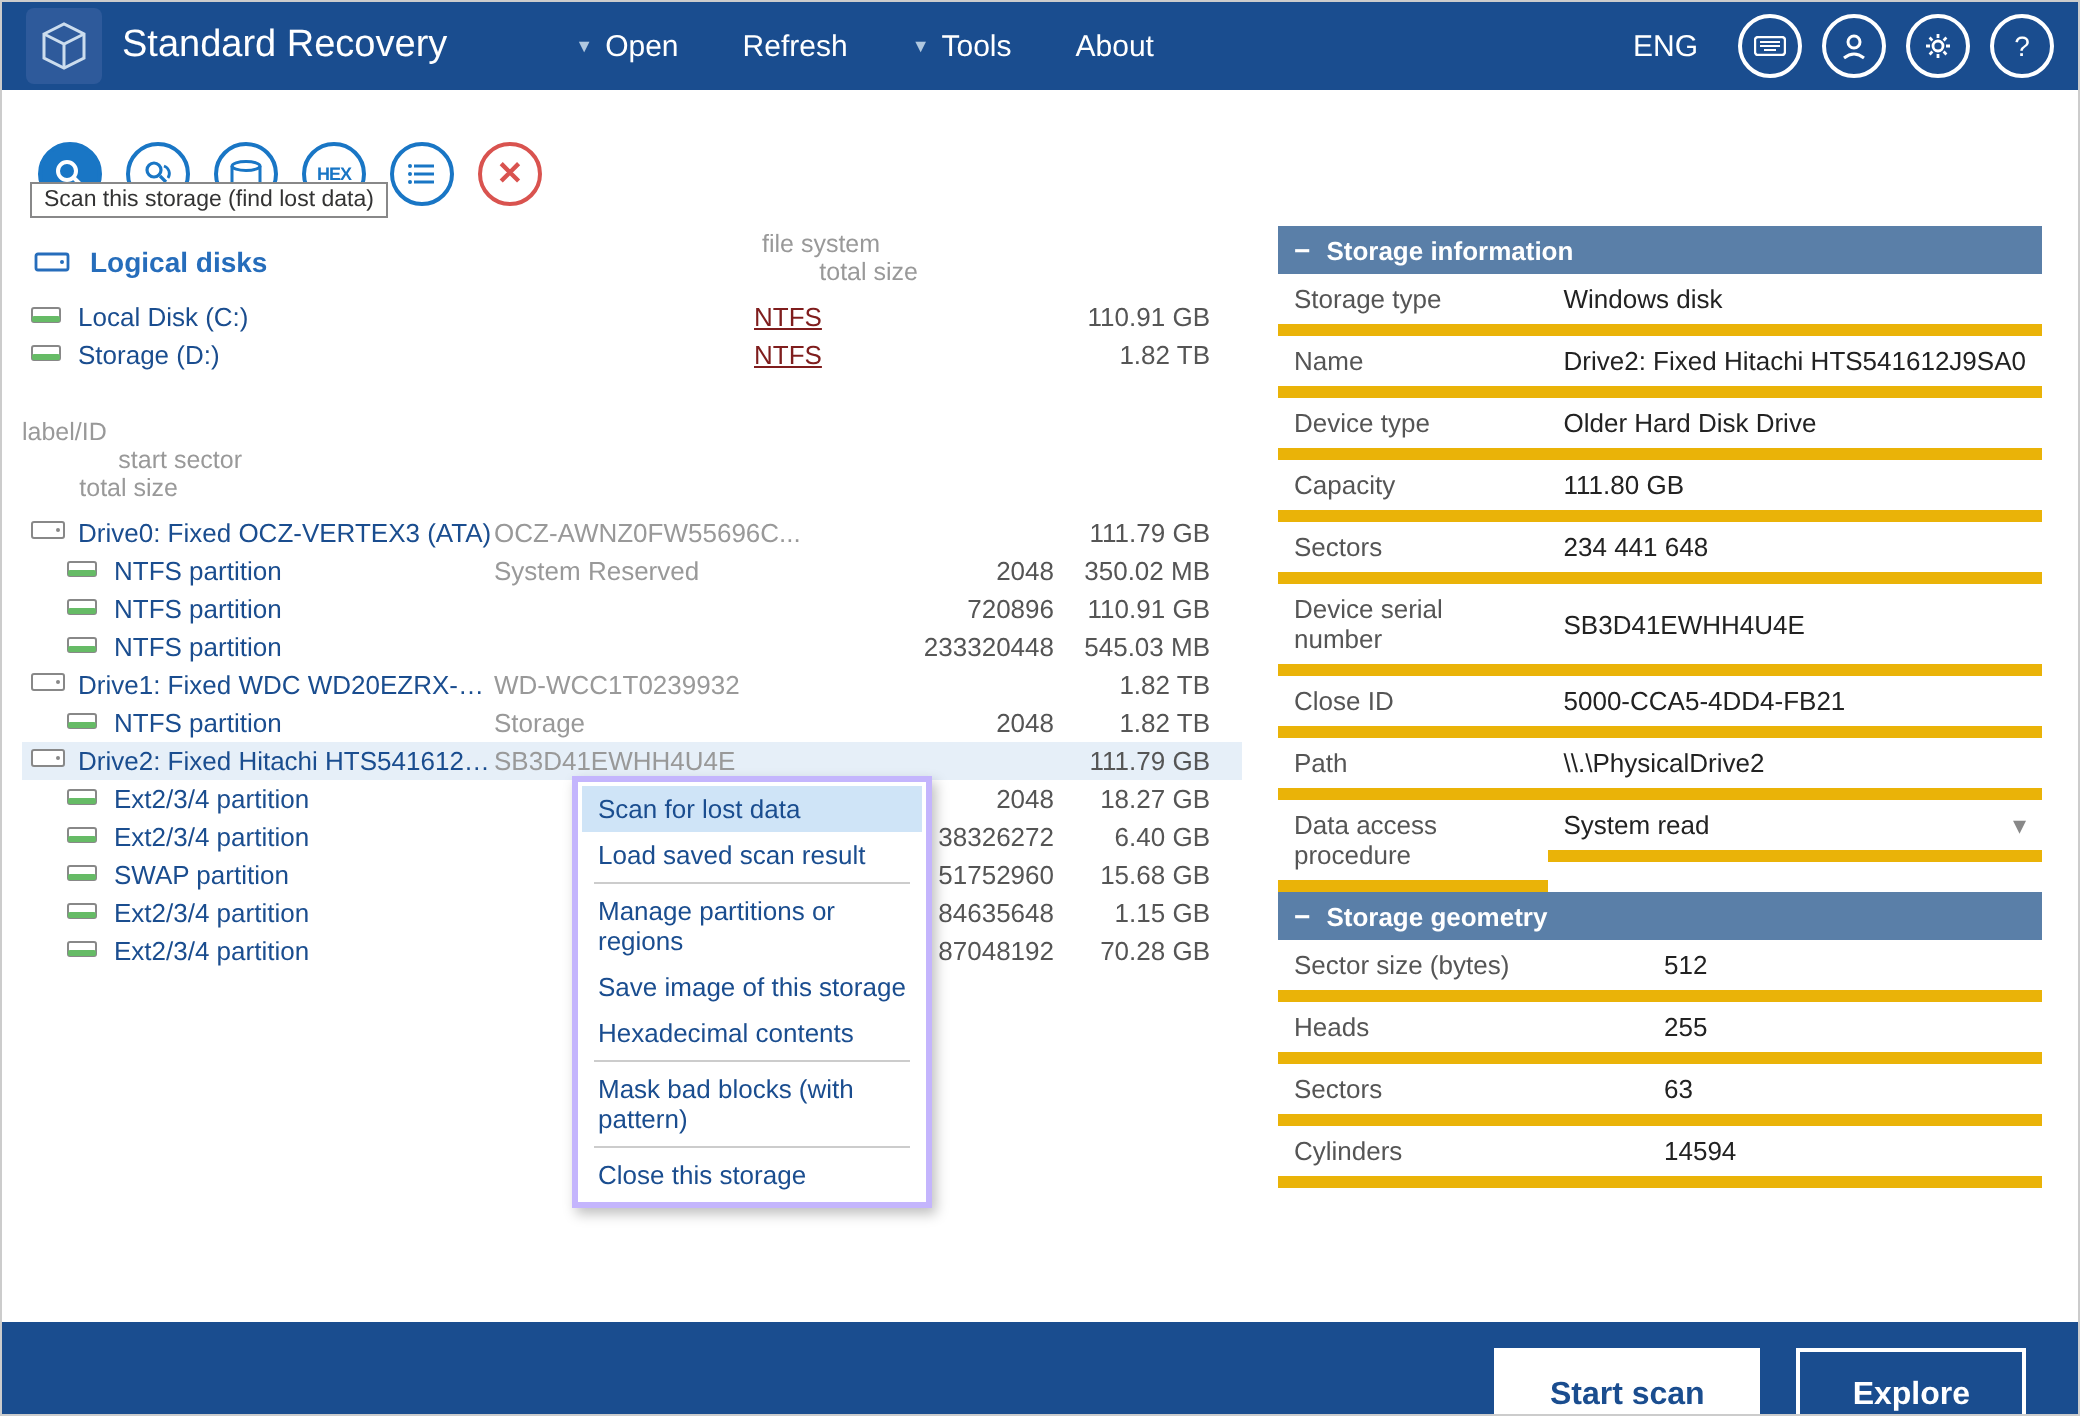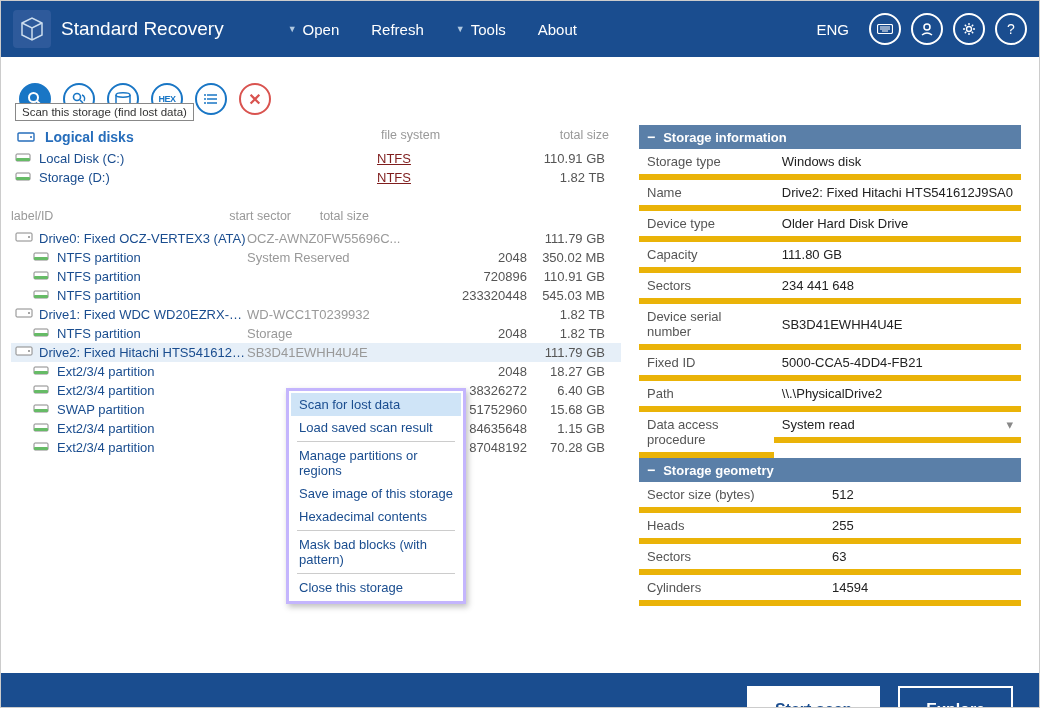--- a/index.html
+++ b/index.html
@@ -1,19 +1,19 @@
 <!DOCTYPE html>
 <html><head>
 <meta charset="utf-8">
 <style>
 * { margin: 0; padding: 0; box-sizing: border-box; font-family: "Segoe UI", Arial, sans-serif; }
 body { width: 1040px; height: 708px; background: #fff; overflow: hidden; border: 1px solid #ccc; }
 
 
-.topbar { height: 56px; background: #1a4d8f; display: flex; align-items: center; color: #fff; padding: 0 12px; }
+.topbar { height: 44px; background: #1a4d8f; display: flex; align-items: center; color: #fff; padding: 0 12px; }
 .logo-area { display: flex; align-items: center; gap: 10px; }
 .logo-icon { width: 38px; height: 38px; background: #2e5a9b; border-radius: 4px; display: flex; align-items: center; justify-content: center; }
 .app-title { font-size: 19px; font-weight: 500; }
 .menu { display: flex; margin-left: 50px; gap: 4px; }
 .menu-item { padding: 6px 14px; color: #fff; font-size: 15px; cursor: pointer; display: flex; align-items: center; gap: 6px; }
 .menu-caret { font-size: 9px; color: #b0c8e0; }
 .topbar-right { margin-left: auto; display: flex; align-items: center; gap: 10px; }
 .lang { font-size: 15px; margin-right: 10px; cursor: pointer; }
 .top-icon-btn { width: 32px; height: 32px; border: 2px solid #fff; border-radius: 50%; display: flex; align-items: center; justify-content: center; cursor: pointer; font-size: 14px; }
 
@@ -25,21 +25,21 @@
 .hex-btn { font-size: 9px; letter-spacing: -0.5px; }
 .tooltip { position: absolute; top: 46px; left: 14px; background: #fffffe; border: 1px solid #888; padding: 2px 6px; font-size: 11.5px; color: #333; z-index: 20; }
 
 
 .content { display: flex; height: 552px; }
 .left-panel { width: 630px; padding: 4px 10px; overflow: hidden; }
 .right-panel { width: 398px; padding: 4px 8px; }
 
 .section-header { display: flex; align-items: center; padding: 4px 6px; color: #266dbb; font-size: 14px; font-weight: 600; }
 .section-header .sh-icon { width: 22px; margin-right: 6px; display: flex; }
-.col-headers { display: flex; font-size: 12.5px; color: #999; padding: 2px 0 6px 0; }
+.col-headers { display: flex; font-size: 12.5px; color: #999; padding: 2px 0 6px 0; flex-direction: column; }
 .col-fs { width: 150px; }
 .col-size { width: 90px; text-align: right; padding-right: 12px; }
 .col-label { width: 170px; }
 .col-start { width: 110px; text-align: right; }
 .col-tot { width: 90px; text-align: right; padding-right: 12px; }
 
 .row { display: flex; align-items: flex-start; font-size: 13px; color: #1a4d8f; padding: 2px 4px; cursor: pointer; }
 .row.selected { background: #e6eff8; }
 .row .icon { width: 20px; font-size: 13px; color: #6b8; margin-right: 4px; display: flex; }
 .row .name { flex: 1; white-space: nowrap; overflow: hidden; text-overflow: ellipsis; }
@@ -389,21 +389,21 @@
           </tr>
       <tr>
             <td>Sectors</td>
             <td>234 441 648</td>
           </tr>
       <tr>
             <td>Device serial number</td>
             <td>SB3D41EWHH4U4E</td>
           </tr>
       <tr>
-            <td>Fixed ID</td>
+            <td>Close ID</td>
             <td>5000-CCA5-4DD4-FB21</td>
           </tr>
       <tr>
             <td>Path</td>
             <td>\\.\PhysicalDrive2</td>
           </tr>
       <tr class="dropdown">
             <td>Data access procedure</td>
             <td>
               <span>System read</span>

